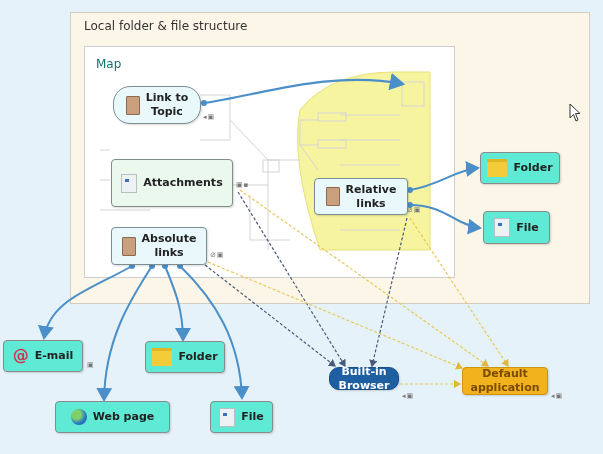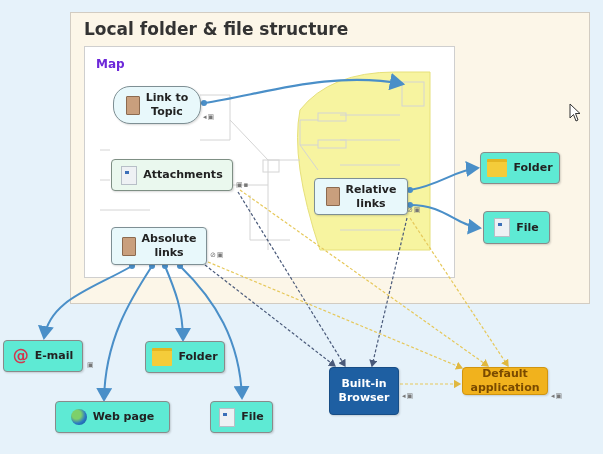--- a/index.html
+++ b/index.html
@@ -1,23 +1,23 @@
 <!DOCTYPE html>
 <html><head>
 <meta charset="utf-8">
 <style>
   html, body { margin:0; padding:0; }
   body { width:603px; height:454px; background:#e6f2fa; position:relative; overflow:hidden;
          font-family:"DejaVu Sans", sans-serif; }
   .outer { position:absolute; left:70px; top:12px; width:520px; height:292px;
            background:#fcf6e8; border:1px solid #d2ccc2; box-sizing:border-box; }
-  .outer-title { position:absolute; left:84px; top:19px; font-size:17px; font-weight:bold; color:#333; }
+  .outer-title { position:absolute; left:84px; top:19px; font-size:12px; font-weight:normal; color:#333; }
   .map { position:absolute; left:84px; top:46px; width:371px; height:232px;
          background:#ffffff; border:1px solid #cfcfcf; box-sizing:border-box; }
-  .map-title { position:absolute; left:96px; top:57px; font-size:12px; font-weight:bold; color:#6d28d9; }
+  .map-title { position:absolute; left:96px; top:57px; font-size:12px; font-weight:normal; color:#0f766e; }
   .node { position:absolute; box-sizing:border-box; border:1.5px solid #8a8a8a; border-radius:4px;
           background:#5eead4; display:flex; align-items:center; justify-content:center;
           font-size:11px; font-weight:bold; color:#222; text-align:center; line-height:14px;
           box-shadow:1px 1px 2px rgba(0,0,0,0.15); }
   .node.cyan { background:#e8f8fb; border-color:#7e8f94; }
   .node.green { background:#eaf8ee; border-color:#7e8f84; }
   .node.blue { background:#1e5fa2; border-color:#174d85; color:#fff; }
   .node.orange { background:#f1b21d; border-color:#d09510; color:#7a4a00; }
   .nicon { display:inline-block; flex:0 0 auto; margin-right:6px; }
   .doc-ic { width:12px; height:17px; background:#c99f7d; border:1px solid #8c6a4f; border-radius:1px; }
@@ -90,21 +90,21 @@
   <path d="M240,190 L488,366" fill="none" stroke="#e6c85a" stroke-width="1.2" stroke-dasharray="3,2" marker-end="url(#arrY)"></path>
   <path d="M208,262 L462,368" fill="none" stroke="#e6c85a" stroke-width="1.2" stroke-dasharray="3,2" marker-end="url(#arrY)"></path>
   <path d="M410,218 L508,366" fill="none" stroke="#e6c85a" stroke-width="1.2" stroke-dasharray="3,2" marker-end="url(#arrY)"></path>
   <path d="M400,384 L460,384" fill="none" stroke="#e6c85a" stroke-width="1.2" stroke-dasharray="3,2" marker-end="url(#arrY)"></path>
 </svg>
 
 <div class="node cyan" style="left:113px;top:86px;width:88px;height:38px;border-radius:17px;">
   <span class="nicon doc-ic"></span>
   <span><span>Link to</span><br><span>Topic</span></span>
 </div>
-<div class="node green" style="left:111px;top:159px;width:122px;height:32px;">
+<div class="node green" style="left:111px;top:159px;width:122px;height:48px;">
   <span class="nicon file-ic"></span>
   <span>Attachments</span>
 </div>
 <div class="node cyan" style="left:111px;top:227px;width:96px;height:38px;">
   <span class="nicon doc-ic"></span>
   <span><span>Absolute</span><br><span>links</span></span>
 </div>
 <div class="node cyan" style="left:314px;top:178px;width:94px;height:37px;">
   <span class="nicon doc-ic"></span>
   <span><span>Relative</span><br><span>links</span></span>
@@ -126,21 +126,21 @@
   <span>Web page</span>
 </div>
 <div class="node" style="left:145px;top:341px;width:80px;height:32px;">
   <span class="nicon folder-ic"></span>
   <span>Folder</span>
 </div>
 <div class="node" style="left:210px;top:401px;width:63px;height:32px;">
   <span class="nicon file-ic"></span>
   <span>File</span>
 </div>
-<div class="node blue" style="left:329px;top:367px;width:70px;height:48px;">
+<div class="node blue" style="left:329px;top:367px;width:70px;height:23px;border-radius:10px;">
   <span><span>Built-in</span><br><span>Browser</span></span>
 </div>
 <div class="node orange" style="left:462px;top:367px;width:86px;height:28px;">
   <span><span>Default</span><br><span>application</span></span>
 </div>
 
 <span class="mini" style="left:203px;top:113px;">◂▣</span>
 <span class="mini" style="left:236px;top:181px;">▣▪</span>
 <span class="mini" style="left:210px;top:251px;">⊘▣</span>
 <span class="mini" style="left:407px;top:206px;">⊘▣</span>

